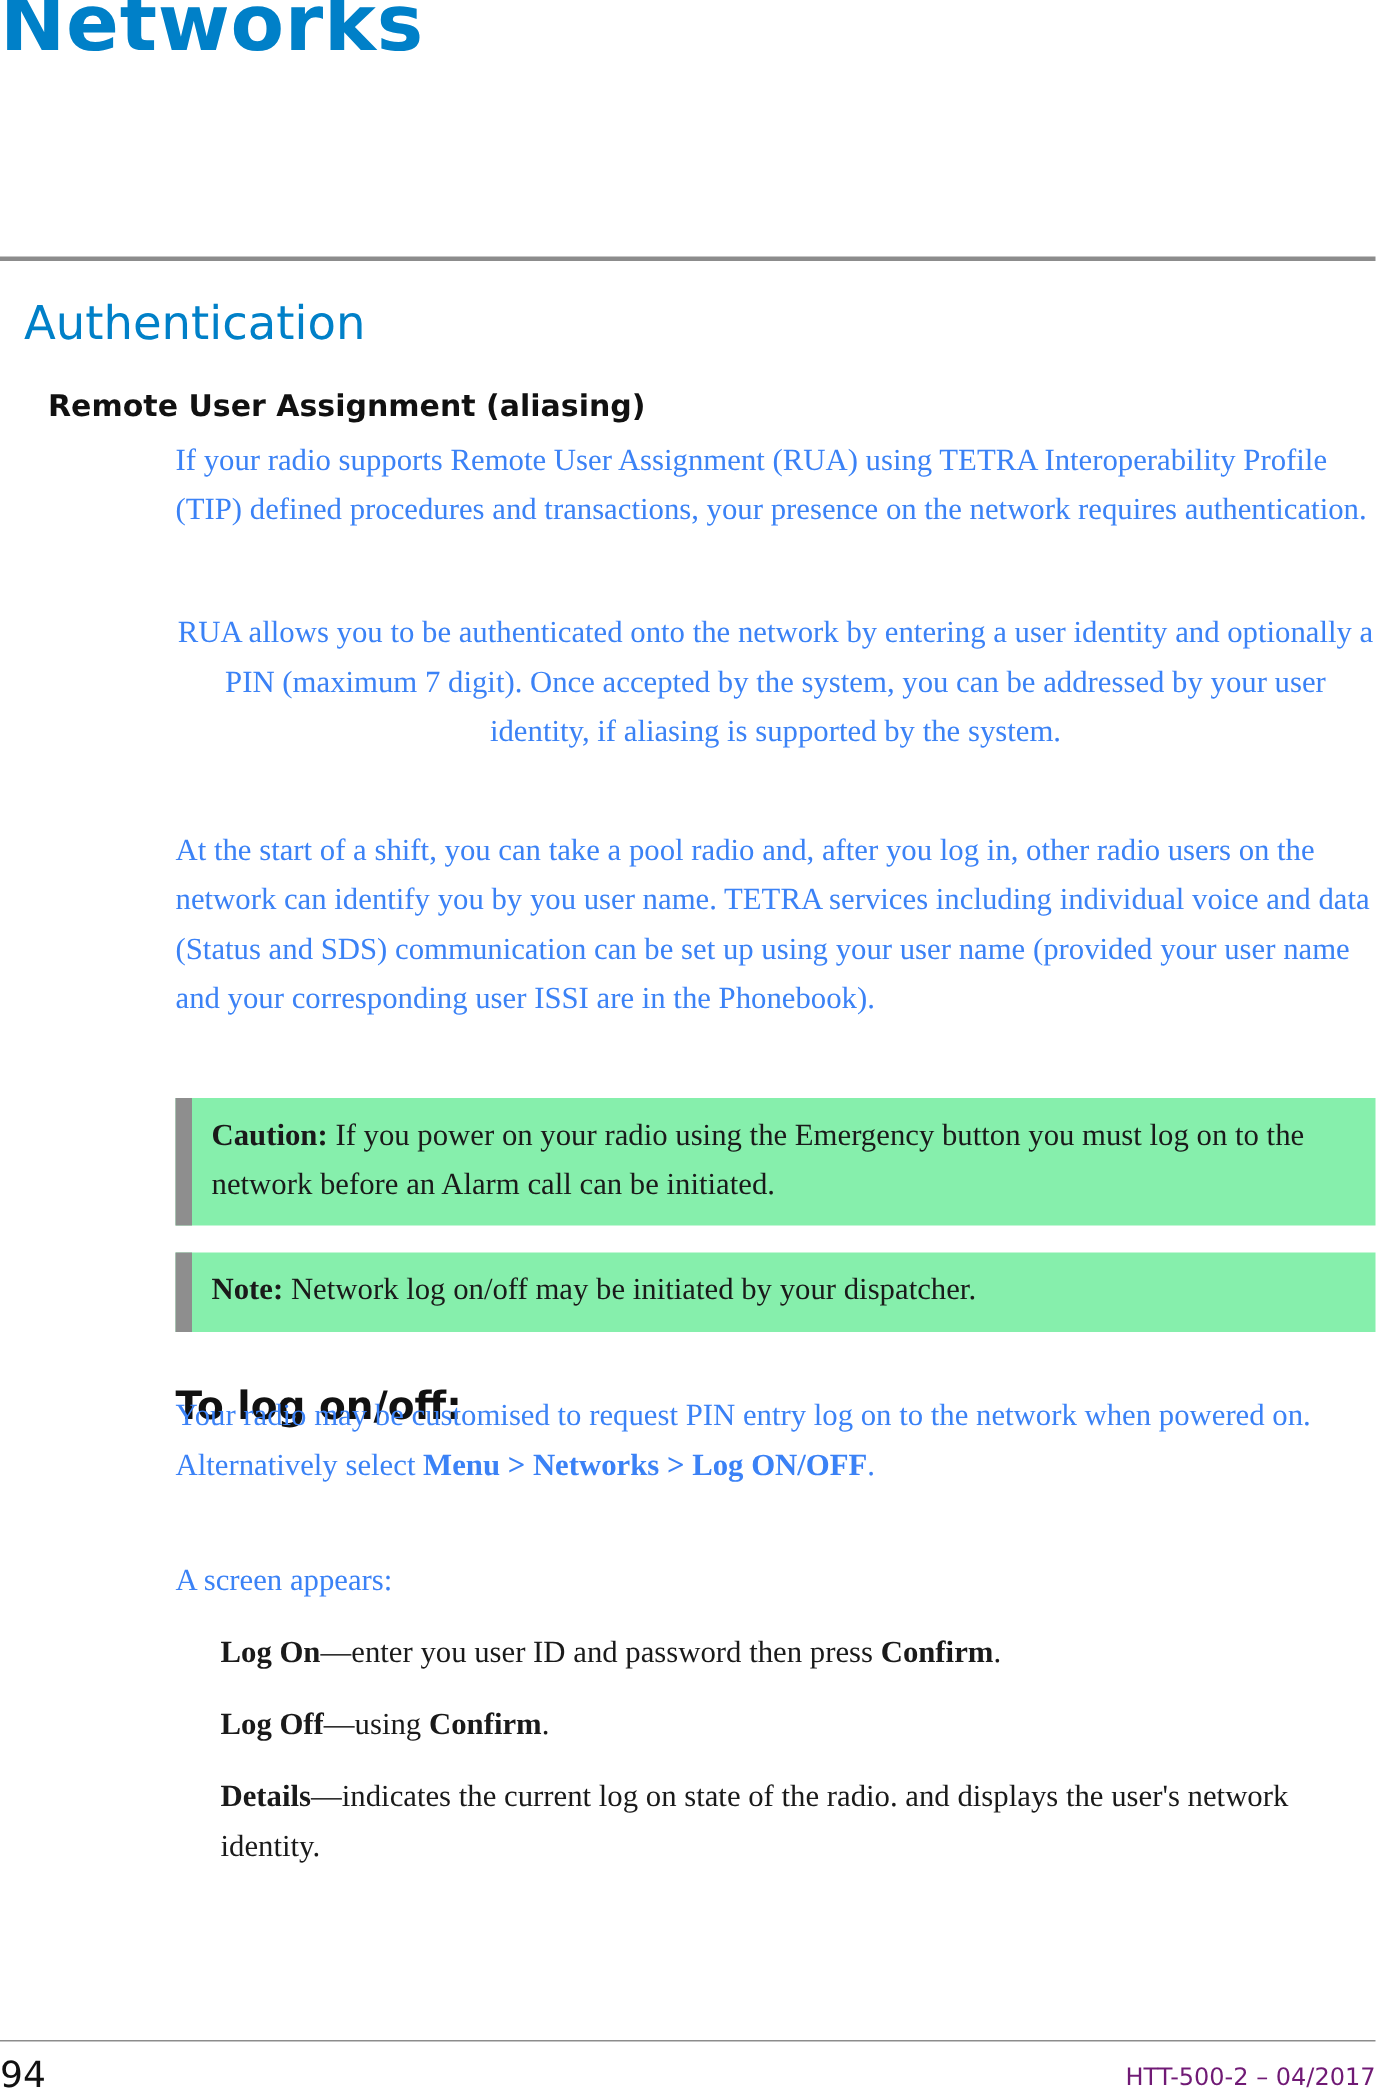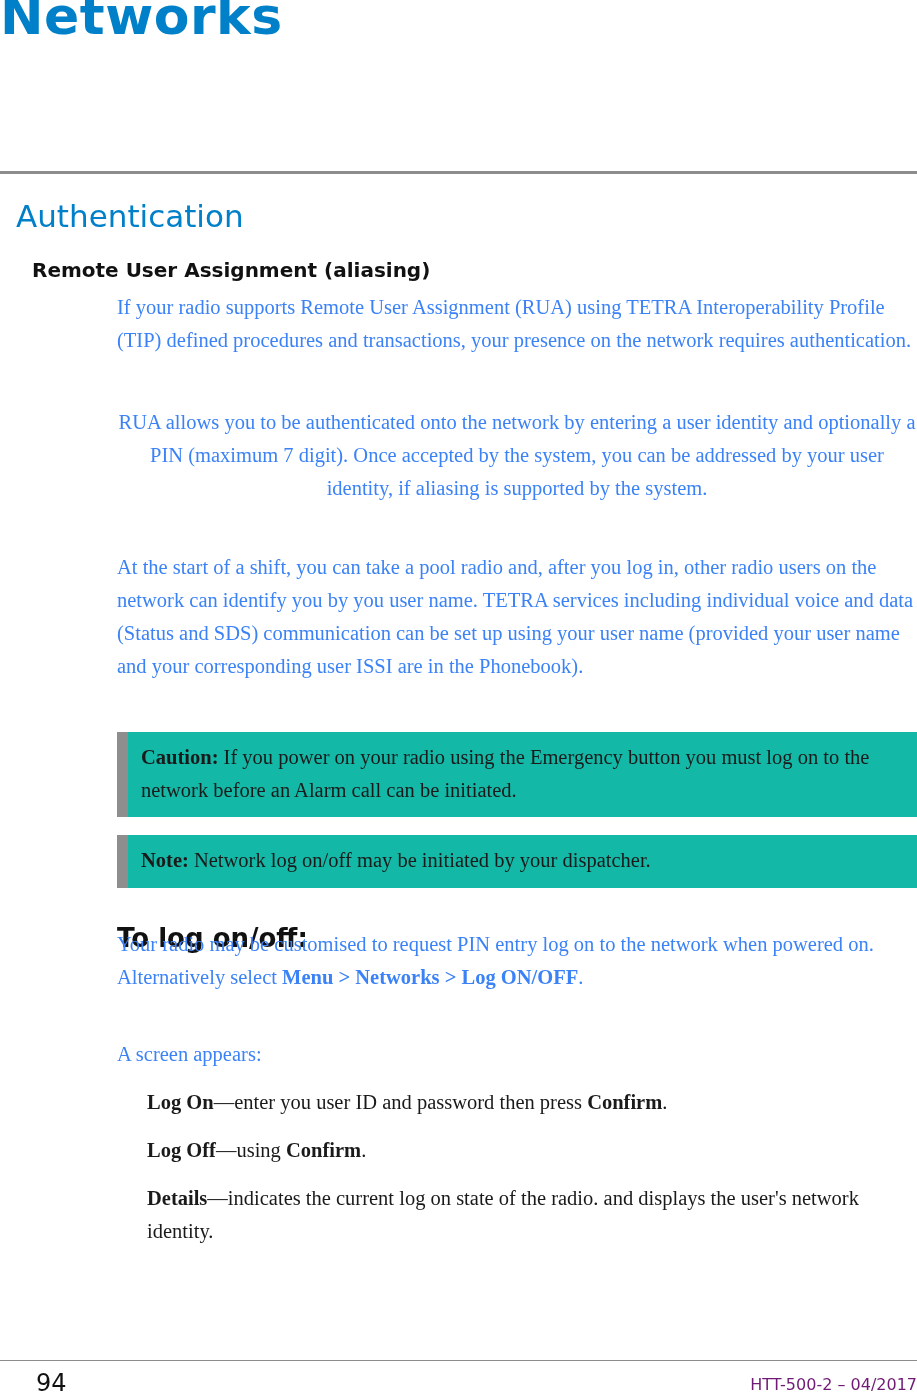--- a/index.html
+++ b/index.html
@@ -68,21 +68,21 @@
       color: #3b82f6;
     }
     .p1 { top: 291px; }
     .p2 { top: 406px; text-align: center; }
     .p3 { top: 551px; }
 
     .admonition {
       position: absolute;
       left: 117px;
       width: 800px;
-      background: #14b8a6;
+      background: #86efac;
       border-left: 11px solid #8e8e8e;
       box-sizing: border-box;
       padding: 9px 0 0 13px;
       font-family: "Liberation Serif", "DejaVu Serif", serif;
       font-size: 20.5px;
       line-height: 33px;
       color: #1a1a1a;
     }
     .caution { top: 732px; height: 85px; }
     .note { top: 835px; height: 53px; }
@@ -125,21 +125,20 @@
       background: #8c8c8c;
     }
     .page-number {
       position: absolute;
       left: 0;
       top: 1368px;
       font-family: "DejaVu Sans", sans-serif;
       font-size: 24px;
       color: #111;
       line-height: 30px;
-      padding-left: 36px;
     }
     .doc-id {
       position: absolute;
       right: 0;
       top: 1375px;
       font-family: "DejaVu Sans", sans-serif;
       font-size: 16px;
       color: #701a75;
       line-height: 20px;
     }

